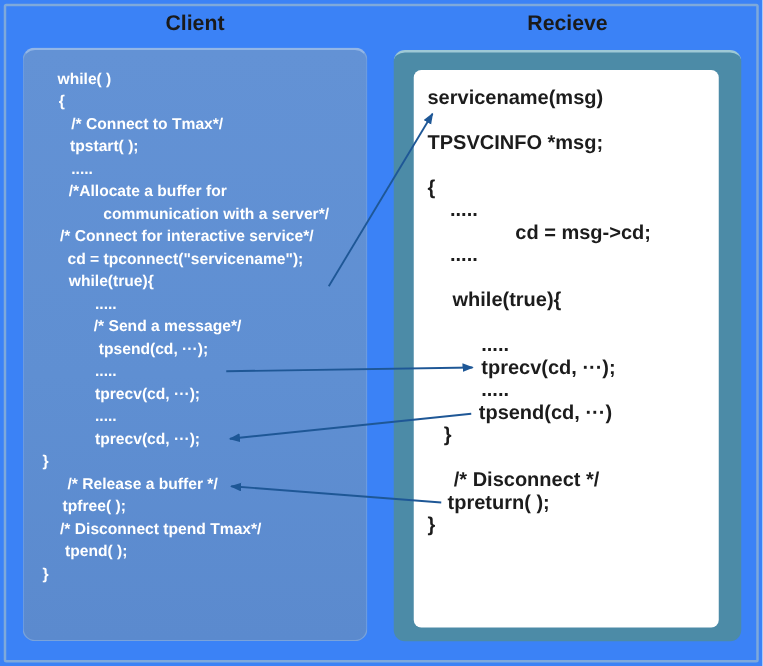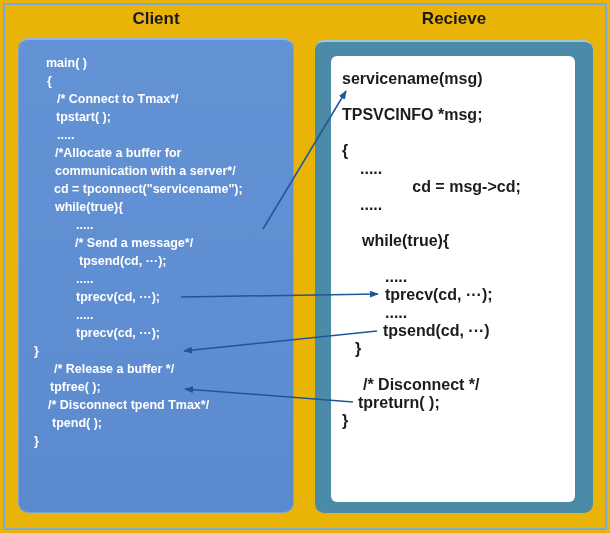--- a/index.html
+++ b/index.html
@@ -9,21 +9,21 @@
     --server-frame:#4c8ba7;
     --server-frame-hi:#9ec9d6;
     --arrow-color:#1e5796;
     --page-border:#7ea9db;
     --client-text:#ffffff;
     --server-text:#1c1c1c;
     --title-text:#1a1a1a;
   }
   html,body{margin:0;padding:0;background:#ffffff;}
   .stage{
-    position:relative;width:610px;height:533px;background:#eab308;
+    position:relative;width:610px;height:533px;background:#3b82f6;
     font-family:"Liberation Sans",sans-serif;overflow:hidden;
   }
   .page-frame{
     position:absolute;inset:3px;border:2px solid var(--page-border);
     border-radius:2px;pointer-events:none;
   }
   .panel-title{
     position:absolute;top:6px;height:26px;line-height:26px;text-align:center;
     font-size:17px;font-weight:700;color:var(--title-text);
   }
@@ -68,27 +68,28 @@
 
 <div class="stage">
 
   <div class="page-frame"></div>
 
   <div class="panel-title title-client">Client</div>
   <div class="panel-title title-server">Recieve</div>
 
   <div class="client-panel">
     <div class="client-code">
-        <div class="code-line" style="padding-left: 12px;">main( )</div>
+        <div class="code-line" style="padding-left: 12px;">while( )</div>
         <div class="code-line" style="padding-left: 13px;">{</div>
         <div class="code-line" style="padding-left: 23px;">/* Connect to Tmax*/</div>
         <div class="code-line" style="padding-left: 22px;">tpstart( );</div>
         <div class="code-line" style="padding-left: 23px;">.....</div>
         <div class="code-line" style="padding-left: 21px;">/*Allocate a buffer for</div>
-        <div class="code-line" style="padding-left: 21px;">communication with a server*/</div>
+        <div class="code-line" style="padding-left: 21px; text-align: center;">communication with a server*/</div>
+        <div class="code-line" style="padding-left: 14px;">/* Connect for interactive service*/</div>
         <div class="code-line" style="padding-left: 20px;">cd = tpconnect("servicename");</div>
         <div class="code-line" style="padding-left: 21px;">while(true){</div>
         <div class="code-line" style="padding-left: 42px;">.....</div>
         <div class="code-line" style="padding-left: 41px;">/* Send a message*/</div>
         <div class="code-line" style="padding-left: 45px;">tpsend(cd, ···);</div>
         <div class="code-line" style="padding-left: 42px;">.....</div>
         <div class="code-line" style="padding-left: 42px;">tprecv(cd, ···);</div>
         <div class="code-line" style="padding-left: 42px;">.....</div>
         <div class="code-line" style="padding-left: 42px;">tprecv(cd, ···);</div>
         <div class="code-line" style="padding-left: 0px;">}</div>

